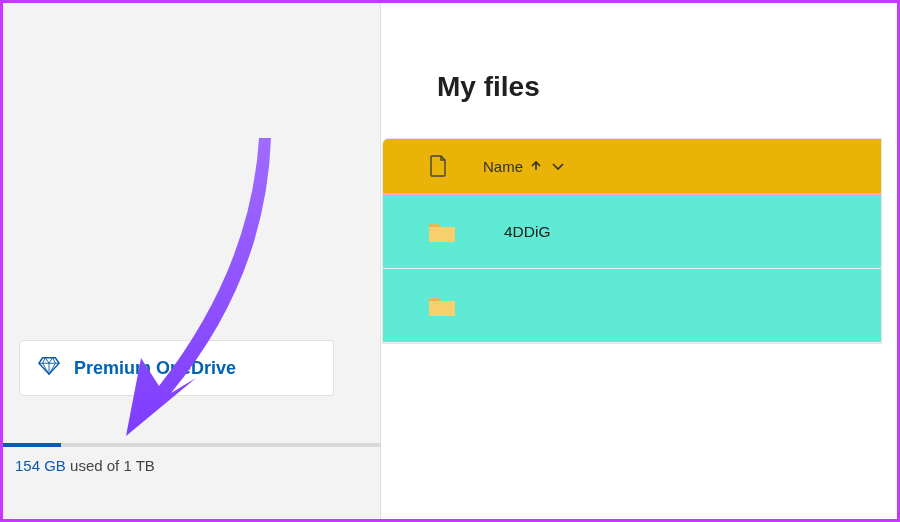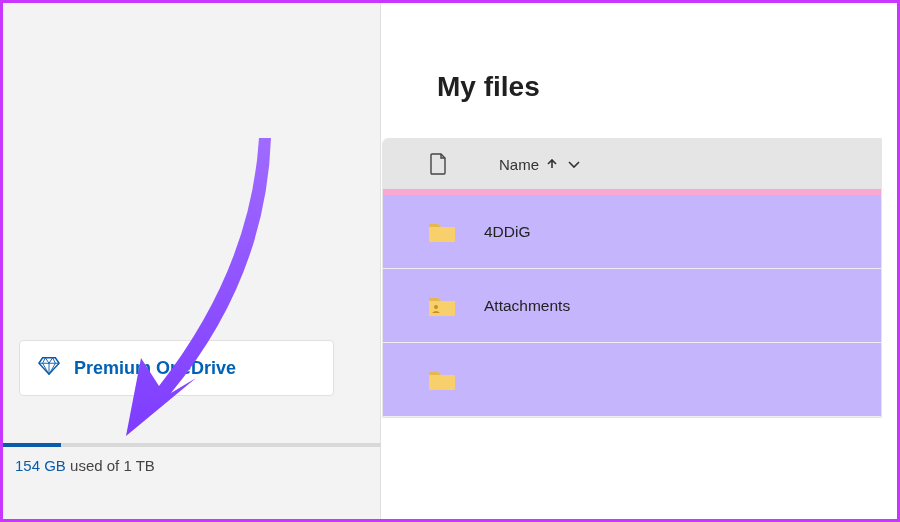--- a/index.html
+++ b/index.html
@@ -1,24 +1,24 @@
 <!DOCTYPE html>
 <html><head>
   <meta charset="utf-8">
   <style>
     * { margin: 0; padding: 0; box-sizing: border-box; }
     body { font-family: 'Segoe UI', Tahoma, sans-serif; background: #fff; width: 900px; height: 522px; overflow: hidden; position: relative; border: 3px solid #c936ff; }
     .sidebar { position: absolute; left: 0; top: 0; width: 378px; height: 100%; background: #f3f3f3; border-right: 1px solid #e0e0e0; padding-top: 10px; }
     .main { position: absolute; left: 379px; top: 8px; right: 0; height: 100%; background: #fff; }
     .main-title { font-size: 28px; font-weight: 700; color: #202020; margin: 60px 0 35px 55px; }
     .file-table { margin: 0 15px 0 0; border: 1px solid #e5e5e5; border-radius: 6px 0 0 0; overflow: hidden; }
-    .table-header { display: flex; align-items: center; height: 56px; padding: 0 20px 0 45px; border-bottom: 6px solid #f9a8d4; background:#e5e5e5;gap:16px; }
+    .table-header { display: flex; align-items: center; height: 56px; padding: 0 20px 0 45px; border-bottom: 2px solid #f9a8d4; background:#eab308; }
     .table-header .file-icon { width: 20px; display:flex; align-items:center; justify-content:center; }
     .col-name { margin-left: 35px; font-size: 15px; color: #333; display: flex; align-items: center; gap: 6px; cursor: pointer; }
-    .table-row { display: flex; align-items: center; height: 74px; padding: 0 20px 0 45px; border-bottom: 1px solid #eee; background:#c4b5fd; }
+    .table-row { display: flex; align-items: center; height: 74px; padding: 0 20px 0 45px; border-bottom: 1px solid #eee; background:#5eead4;gap:20px; }
     .folder-icon { width: 28px; height: 22px; position: relative; }
     .folder-icon svg { width: 28px; height: 22px; }
     .row-name { margin-left: 28px; font-size: 15.5px; color: #222; }
 
     .premium-card { position: absolute; left: 16px; top: 337px; width: 315px; height: 56px; background: #fff; border: 1px solid #e0e0e0; border-radius: 4px; display: flex; align-items: center; padding: 0 18px; gap: 14px; cursor: pointer; }
     .premium-card .label { font-size: 18px; color: #0062b5; font-weight:600; }
     .diamond-icon { width: 22px; height: 20px; }
 
     .storage-bar-wrap { position: absolute; left: 0; bottom: 45px; width: 378px; }
     .storage-bar { height: 4px; background: #d9d9d9; position: relative; width:100%; }
@@ -84,31 +84,20 @@
     <div class="table-row">
       <span class="folder-icon">
         <svg viewBox="0 0 28 22">
             <path d="M1 3 H10 L13 6 H27 V20 A1 1 0 0 1 26 21 H2 A1 1 0 0 1 1 20 Z" fill="#f8d06b"></path>
             <path d="M1 3 H10 L13 6 H1 Z" fill="#e4b74f"></path>
           </svg>
       </span>
       <span class="row-name">4DDiG</span>
     </div>
 
-    <div class="table-row">
-      <span class="folder-icon">
-        <svg viewBox="0 0 28 22">
-          <path d="M1 3 H10 L13 6 H27 V20 A1 1 0 0 1 26 21 H2 A1 1 0 0 1 1 20 Z" fill="#f8d06b"></path>
-          <path d="M1 3 H10 L13 6 H1 Z" fill="#e4b74f"></path>
-          <circle cx="8" cy="12" r="2" fill="#c98f1d"></circle>
-          <path d="M4 18 Q8 14 12 18" fill="#c98f1d"></path>
-        </svg>
-      </span>
-      <span class="row-name">Attachments</span>
-    </div>
 
     <div class="table-row">
       <span class="folder-icon">
         <svg viewBox="0 0 28 22">
             <path d="M1 3 H10 L13 6 H27 V20 A1 1 0 0 1 26 21 H2 A1 1 0 0 1 1 20 Z" fill="#f8d06b"></path>
             <path d="M1 3 H10 L13 6 H1 Z" fill="#e4b74f"></path>
           </svg>
       </span>
     </div>
 

